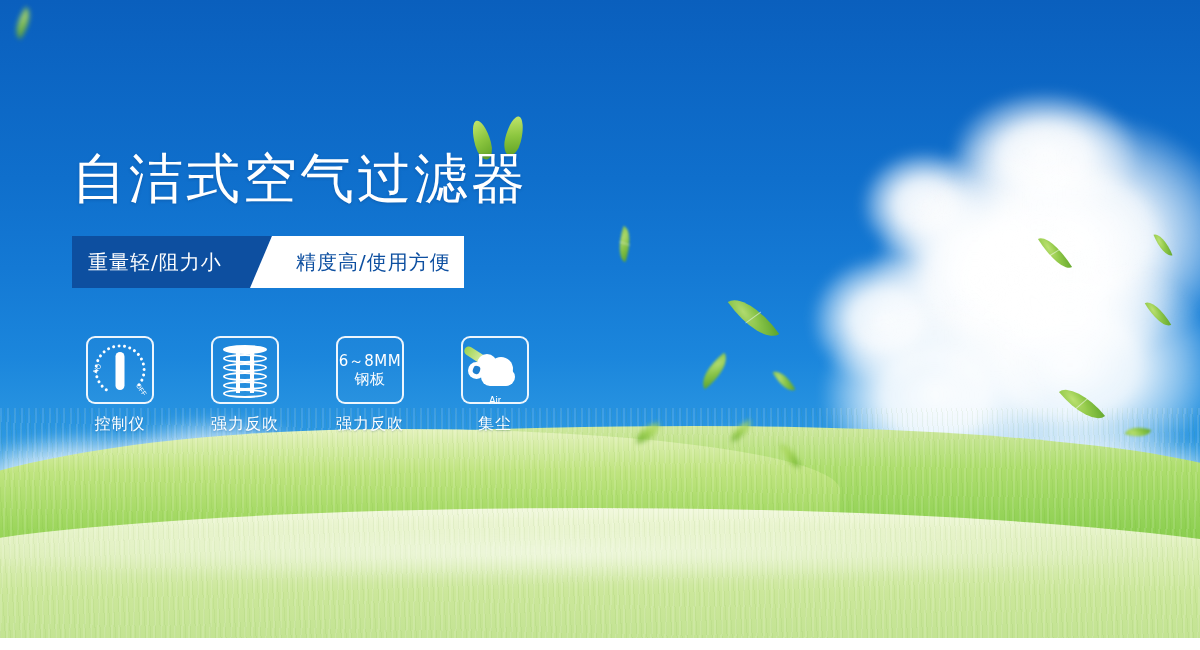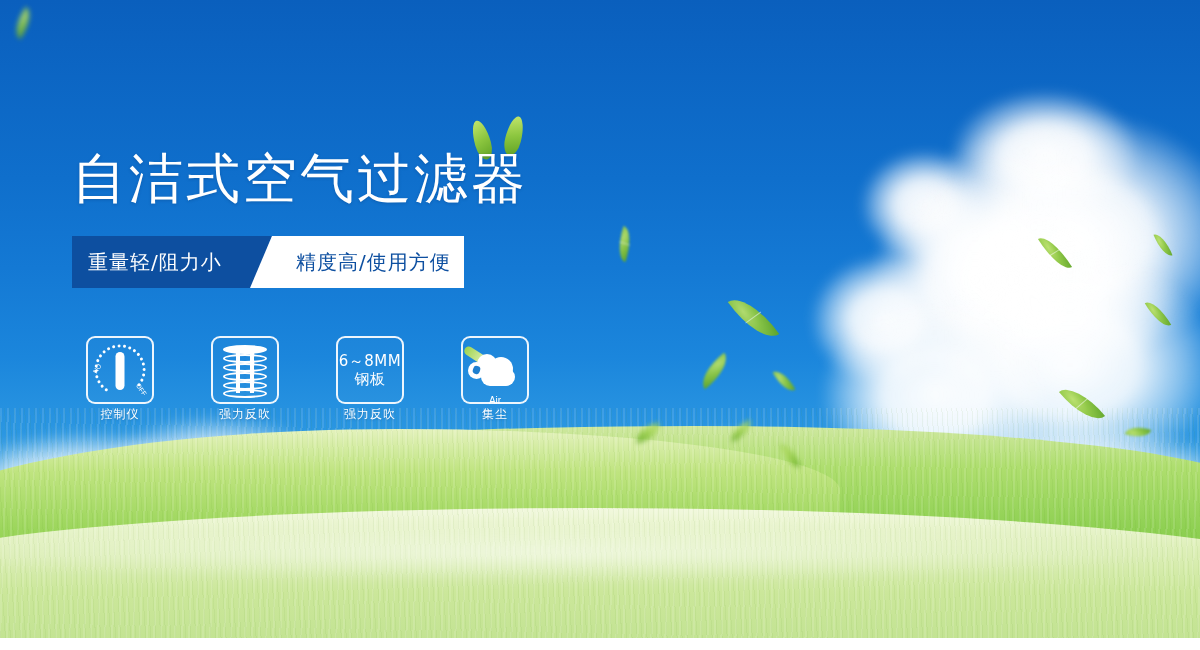--- a/index.html
+++ b/index.html
@@ -185,22 +185,22 @@
     position: relative;
     background: rgba(255,255,255,0.02);
   }
   .feature .box .t1,
   .feature .box .t2 {
     font-size: 15px; line-height: 18px; letter-spacing: .5px;
     font-family: "DejaVu Sans", "Liberation Sans", sans-serif;
     white-space: nowrap;
   }
   .feature .caption {
-    margin-top: 2px;
-    font-size: 12px; color: #ffffff; letter-spacing: 1px;
+    margin-top: 10px;
+    font-size: 16px; color: #ffffff; letter-spacing: 1px;
     font-family: "DejaVu Sans", "Liberation Sans", sans-serif;
     white-space: nowrap;
     text-shadow: 0 1px 2px rgba(0,50,110,0.25);
   }
 
   
   .dial { position: relative; width: 56px; height: 54px; }
   .dial .bar {
     position: absolute; left: 50%; top: 9px;
     transform: translateX(-50%);

